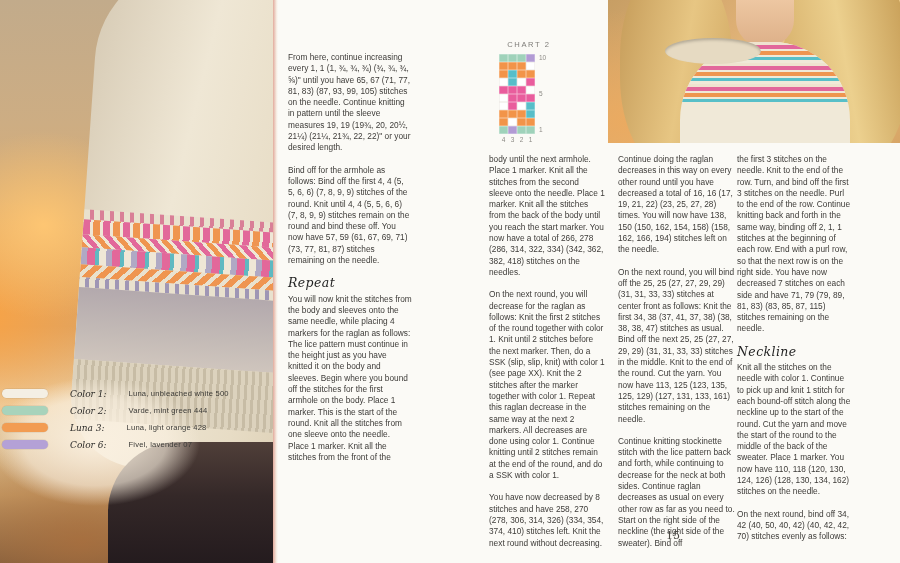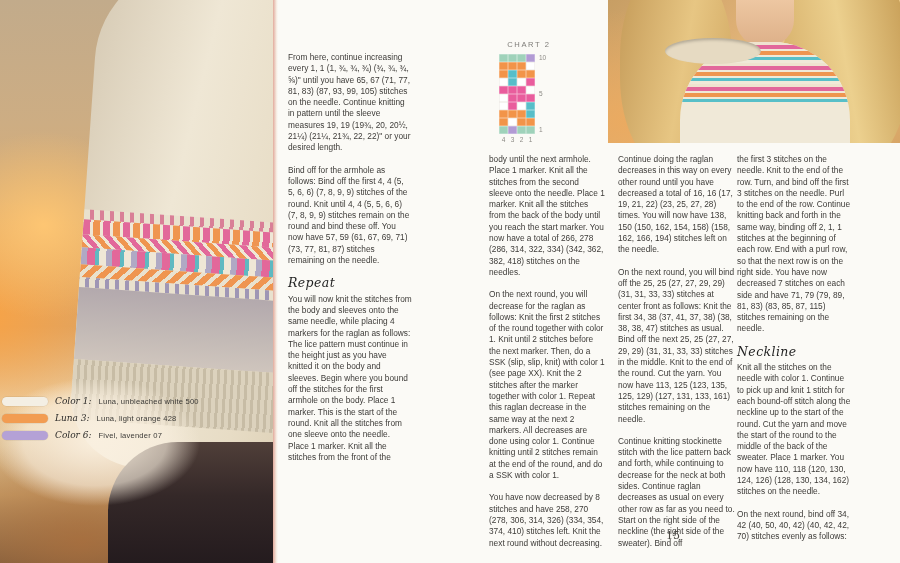--- a/index.html
+++ b/index.html
@@ -28,21 +28,21 @@
   .pl-gray{position:absolute;left:0;top:330px;width:100%;height:72px;
     background:linear-gradient(180deg,#b3a9ad 0%,#c3bab6 60%,#cfc5bd 100%);}
   .pl-cuff{position:absolute;left:0;top:402px;width:100%;height:60px;
     background:repeating-linear-gradient(90deg,#dcd2bd 0 4px,#c7bca5 4px 7px);}
   .pl-pants{position:absolute;left:108px;top:442px;width:165px;height:121px;
     border-radius:70px 0 0 0;background:linear-gradient(180deg,#503f39 0%,#342828 45%,#241b1e 100%);}
   .legend-backdrop{position:absolute;left:-10px;top:378px;width:210px;height:128px;
     background:radial-gradient(closest-side,rgba(250,240,224,.96),rgba(250,240,224,.65) 68%,rgba(250,240,224,0));}
   
   .legend{position:absolute;left:2px;top:389px;}
-  .legend-row{display:flex;align-items:flex-end;height:17px;gap:7px;white-space:nowrap;}
+  .legend-row{display:flex;align-items:flex-start;height:17px;gap:22px;white-space:nowrap;}
   .swatch{display:inline-block;width:46px;height:9px;border-radius:5px;flex:0 0 auto;
     box-shadow:0 0 0 .5px rgba(0,0,0,.10);}
   .legend-label{font-family:"DejaVu Serif",serif;font-style:italic;font-size:9px;color:#2c2b29;}
   .legend-name{font-size:7.6px;color:#3a3936;letter-spacing:.2px;}
   
   .page-edge{position:absolute;left:273px;top:0;width:5px;height:563px;
     background:linear-gradient(90deg,#e2ab9d,#f6ece2 70%,rgba(251,250,246,0));}
   .col{position:absolute;color:#3d3b38;font-size:8.3px;line-height:11.3px;text-align:left;}
   .col .para{margin:0 0 11px;}
   .script-heading{font-family:"DejaVu Serif",serif;font-style:italic;font-weight:normal;
@@ -102,20 +102,25 @@
   </div>
   <div class="pl-pants"></div>
   <div class="legend-backdrop"></div>
   <div class="legend" id="legend-rows">
       <div class="legend-row">
         <span class="swatch" style="background: rgb(244, 239, 228);"></span>
         <span class="legend-label">Color 1:</span>
         <span class="legend-name">Luna, unbleached white 500</span>
       </div>
       <div class="legend-row">
+        <span class="swatch" style="background: rgb(168, 211, 187);"></span>
+        <span class="legend-label">Color 2:</span>
+        <span class="legend-name">Varde, mint green 444</span>
+      </div>
+      <div class="legend-row">
         <span class="swatch" style="background: rgb(242, 156, 82);"></span>
         <span class="legend-label">Luna 3:</span>
         <span class="legend-name">Luna, light orange 428</span>
       </div>
       <div class="legend-row">
         <span class="swatch" style="background: rgb(180, 161, 214);"></span>
         <span class="legend-label">Color 6:</span>
         <span class="legend-name">Fivel, lavender 07</span>
       </div>
     </div>

